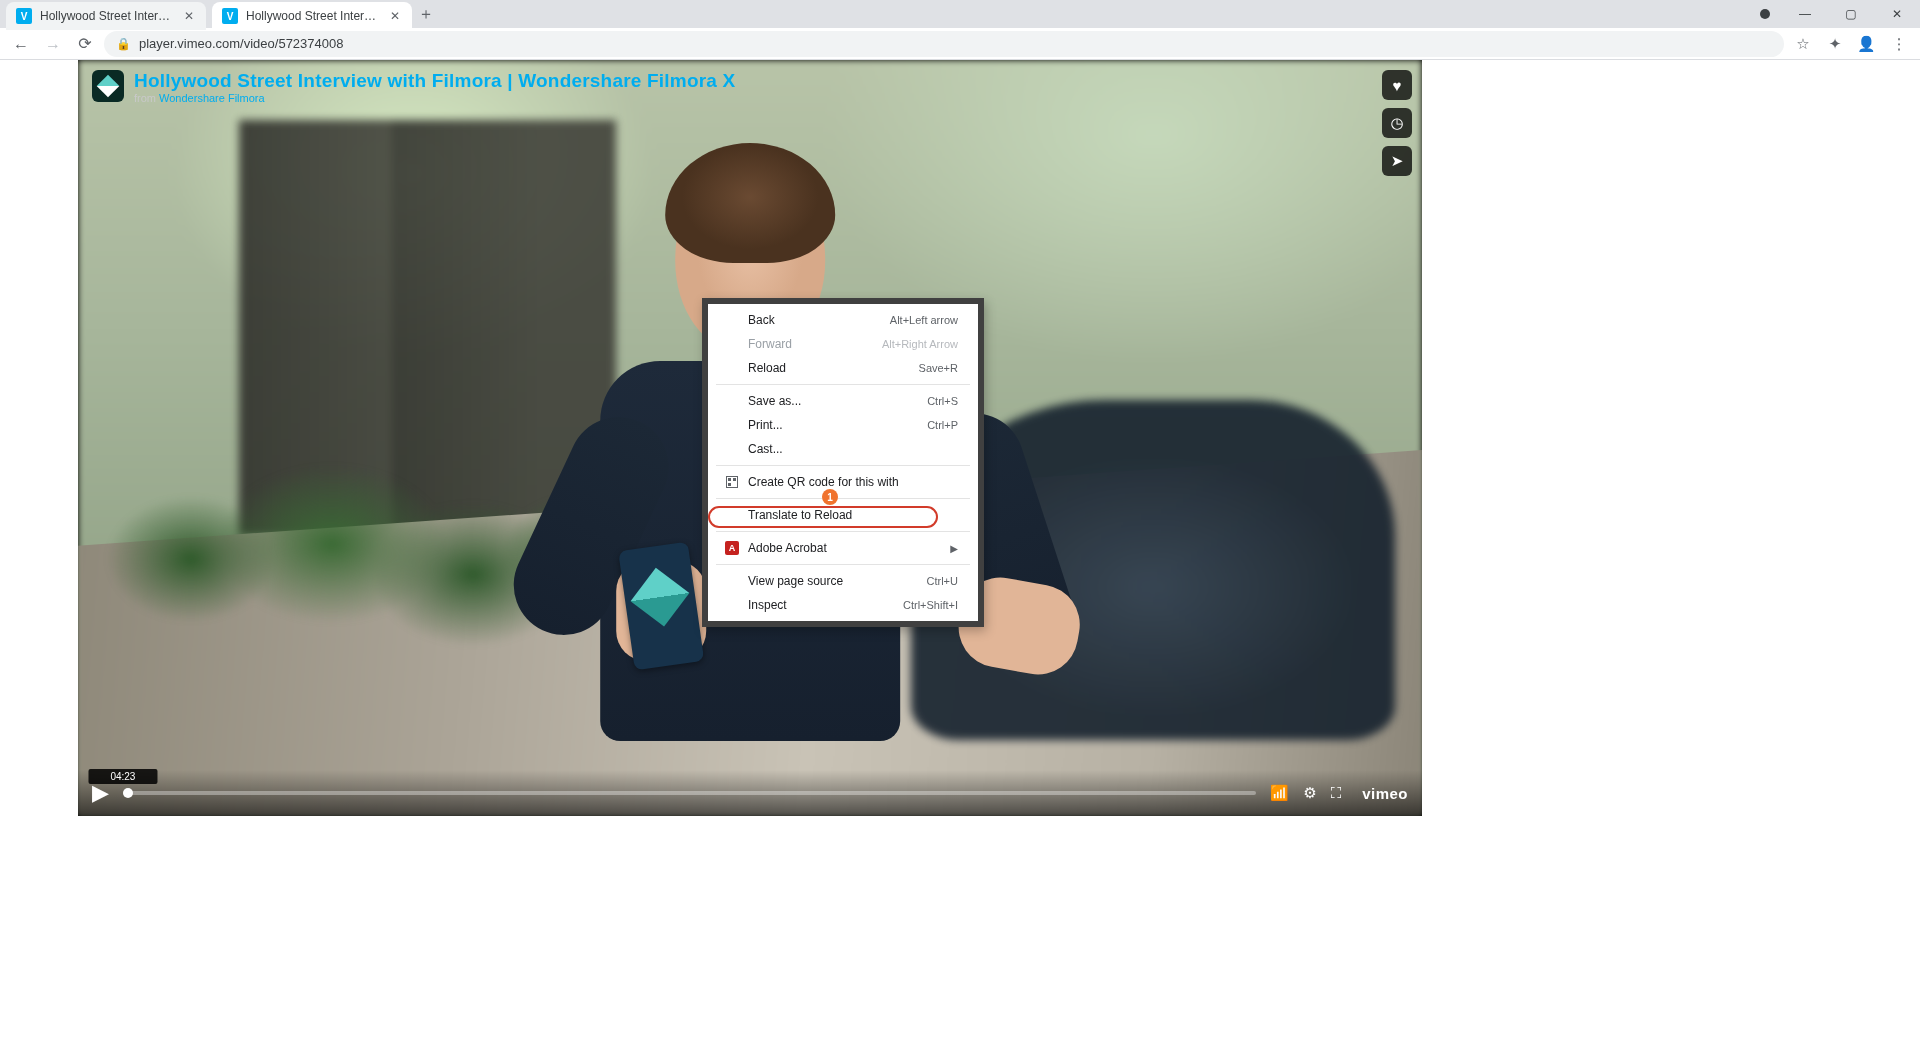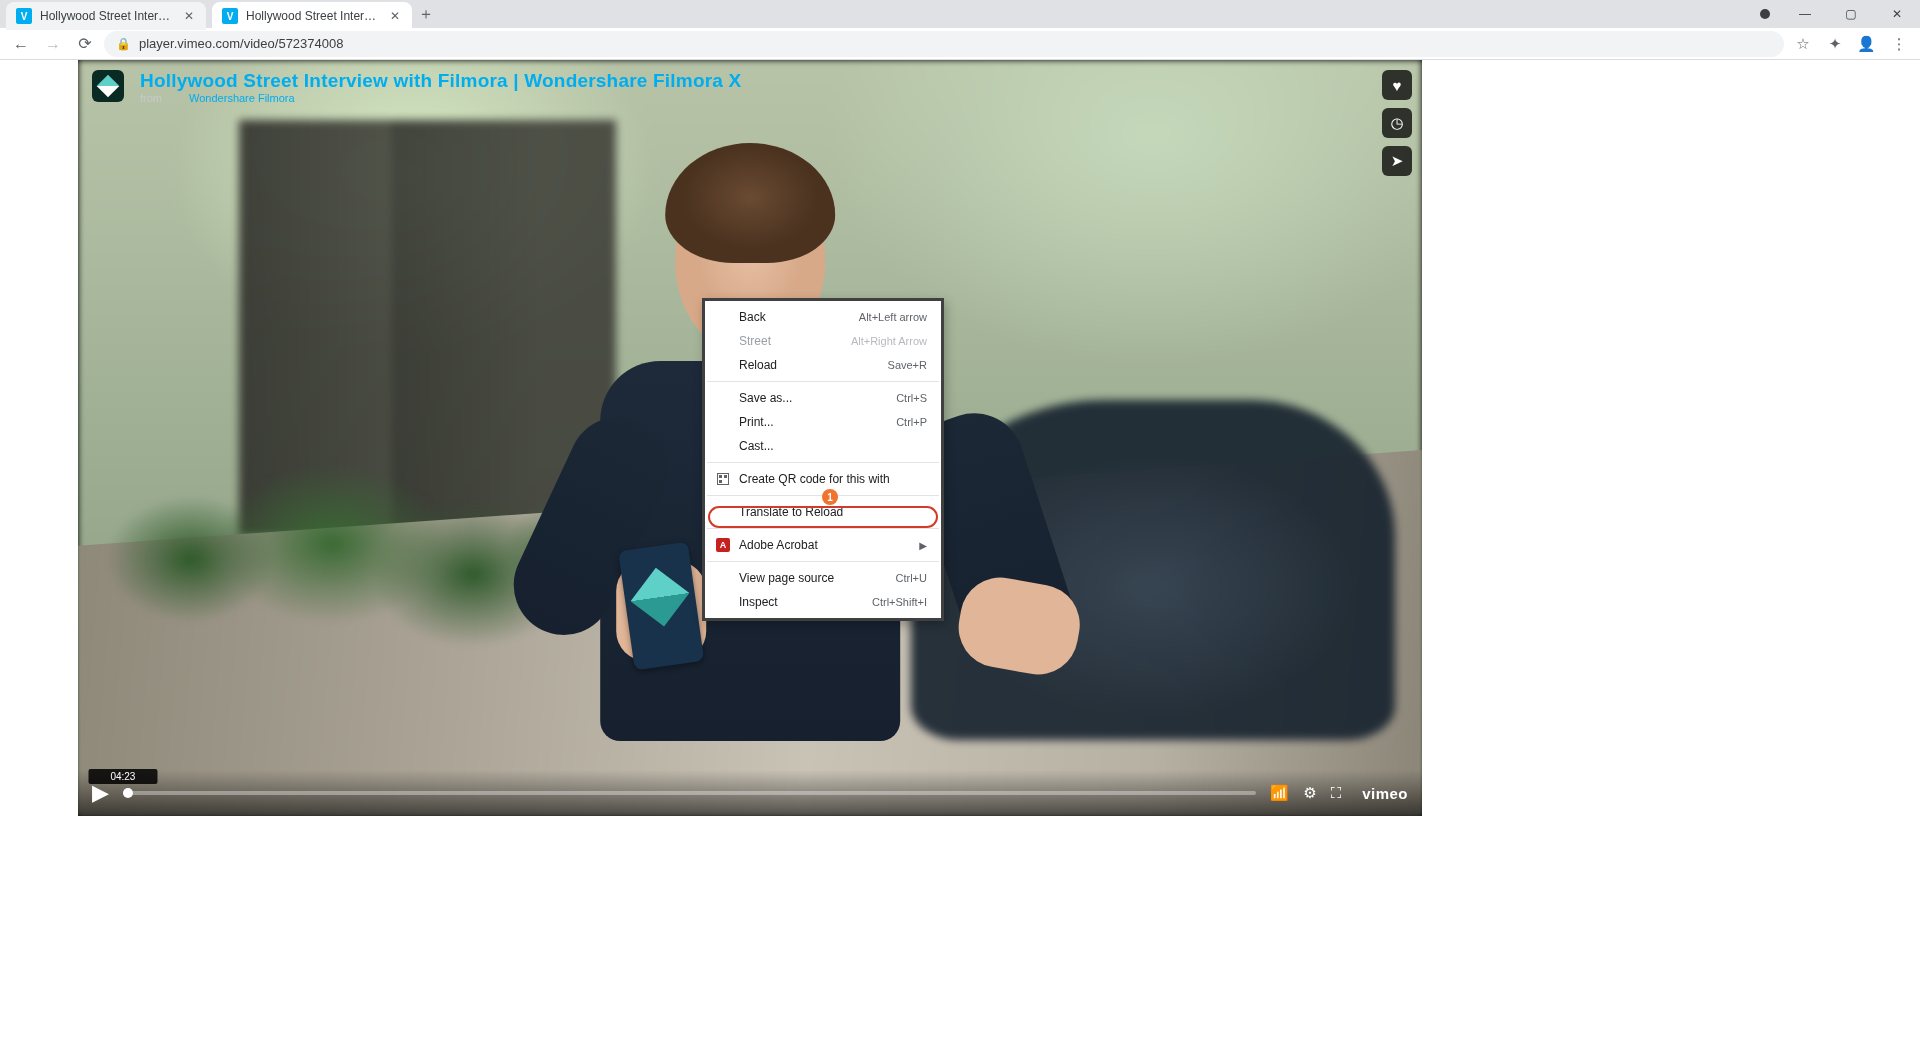--- a/index.html
+++ b/index.html
@@ -72,40 +72,40 @@
       background:linear-gradient(#1c2836,#16202e); border-radius:50px; transform:rotate(-18deg);}
   .forearm-r{ position:absolute; right:-60px; top:430px; width:120px; height:90px; background:#e1b597; border-radius:40px; transform:rotate(10deg);}
   .arm-l{ position:absolute; left:60px; top:260px; width:100px; height:230px;
       background:linear-gradient(#1c2836,#16202e); border-radius:50px; transform:rotate(25deg);}
   .hand-l{ position:absolute; left:135px; top:410px; width:90px; height:100px; background:#e1b597; border-radius:30px;}
   .phone{ position:absolute; left:145px; top:395px; width:70px; height:120px; background:#17324a; border-radius:8px; transform:rotate(-8deg); box-shadow:0 2px 6px rgba(0,0,0,.4);}
   .phone::after{ content:""; position:absolute; left:14px; top:30px; width:42px; height:42px;
       background:linear-gradient(135deg,#5fd0c8 0 50%,#2a9a92 50% 100%); transform:rotate(45deg);}
 
   
-  .title-overlay{ position:absolute; left:14px; top:10px; display:flex; align-items:flex-start; gap:16px; }
+  .title-overlay{ position:absolute; left:14px; top:10px; display:flex; align-items:flex-start; gap:10px; }
   .brand-badge{ width:32px;height:32px;border-radius:6px;background:#0a2a24;display:flex;align-items:center;justify-content:center;}
   .brand-badge span{ width:16px;height:16px;background:linear-gradient(135deg,#5fd0c8 0 50%,#ffffff 50% 100%);transform:rotate(45deg);}
   .title-text h1{ font-size:19px; font-weight:700; color:#00adef; letter-spacing:.2px;}
   .title-text p{ font-size:11px; color:#c9c9c9;}
-  .title-text p a{ color:#00adef; text-decoration:none;margin-left:24px;}
+  .title-text p a{ color:#00adef; text-decoration:none;}
 
   .side-actions{ position:absolute; right:10px; top:10px; display:flex; flex-direction:column; gap:8px;}
   .sa{ width:30px;height:30px;border-radius:6px;background:rgba(0,0,0,.75);color:#fff;display:flex;align-items:center;justify-content:center;font-size:15px;cursor:pointer;}
 
   .controls{ position:absolute; left:0; right:0; bottom:0; height:46px; display:flex; align-items:center; padding:0 14px; gap:14px; background:linear-gradient(transparent,rgba(0,0,0,.6));}
   .play{ color:#fff; font-size:22px; cursor:pointer;}
   .progress{ position:relative; flex:1; height:4px; background:rgba(255,255,255,.35); border-radius:2px;}
   .progress .knob{ position:absolute; left:0; top:-3px; width:10px; height:10px; border-radius:50%; background:#fff;}
   .timecode{ position:absolute; left:0; top:-22px; background:rgba(0,0,0,.85); color:#fff; font-size:10px; padding:2px 22px; border-radius:2px; transform:translateX(-50%);}
   .ctrl-icon{ color:#fff; font-size:15px; cursor:pointer;}
   .vimeo-logo{ color:#fff; font-weight:800; font-size:15px; letter-spacing:.5px;margin-left:7px;}
 
   
-  .ctxmenu{ position:absolute; left:702px; top:298px; width:242px; background:#fff; border:3px solid #404040; box-shadow:2px 4px 10px rgba(0,0,0,.25); font-size:12px; color:#202124; padding:4px 2px;}
+  .ctxmenu{ position:absolute; left:702px; top:298px; width:282px; background:#fff; border:6px solid #404040; box-shadow:2px 4px 10px rgba(0,0,0,.25); font-size:12px; color:#202124; padding:4px 8px;}
   .cm-row{ display:flex; align-items:center; padding:5px 12px 5px 32px; justify-content:space-between; position:relative; cursor:default;}
   .cm-row.enabled{ cursor:pointer; }
   .cm-row.disabled{ color:#9aa0a6; }
   .cm-row .lefticon{ position:absolute; left:8px; width:16px; height:16px; display:flex; align-items:center; justify-content:center; font-size:12px;}
   .cm-row .sc{ color:#5f6368; font-size:11px;}
   .cm-row.disabled .sc{ color:#b6b9bd;}
   .cm-sep{ height:1px; background:#e3e3e3; margin:4px 0;}
   .cm-row .arrow{ font-size:10px; color:#5f6368;}
   .acro{ background:#c5221f; color:#fff; font-size:9px; font-weight:bold; width:14px;height:14px;border-radius:2px;display:flex;align-items:center;justify-content:center;}
   .qr{ border:1.5px solid #5f6368; width:12px;height:12px; position:relative;}
@@ -206,21 +206,21 @@
     </div>
   </div>
 </div>
 
 <div class="ctxmenu">
   <div class="cm-row enabled">
     <span>Back</span>
     <span class="sc">Alt+Left arrow</span>
   </div>
   <div class="cm-row disabled">
-    <span>Street</span>
+    <span>Forward</span>
     <span class="sc">Alt+Right Arrow</span>
   </div>
   <div class="cm-row enabled">
     <span>Reload</span>
     <span class="sc">Save+R</span>
   </div>
   <div class="cm-sep"></div>
   <div class="cm-row enabled">
     <span>Save as...</span>
     <span class="sc">Ctrl+S</span>

